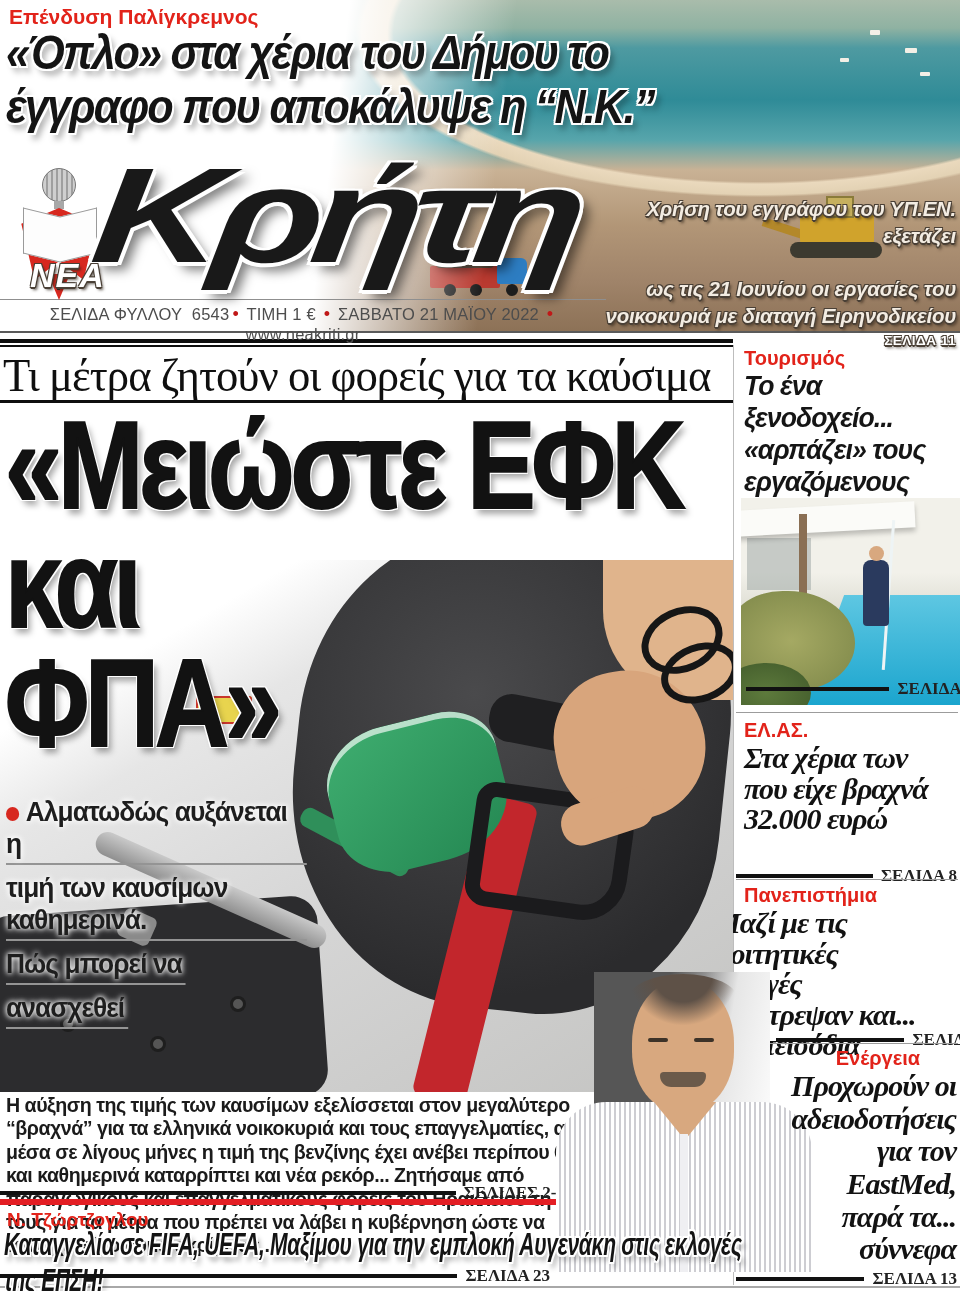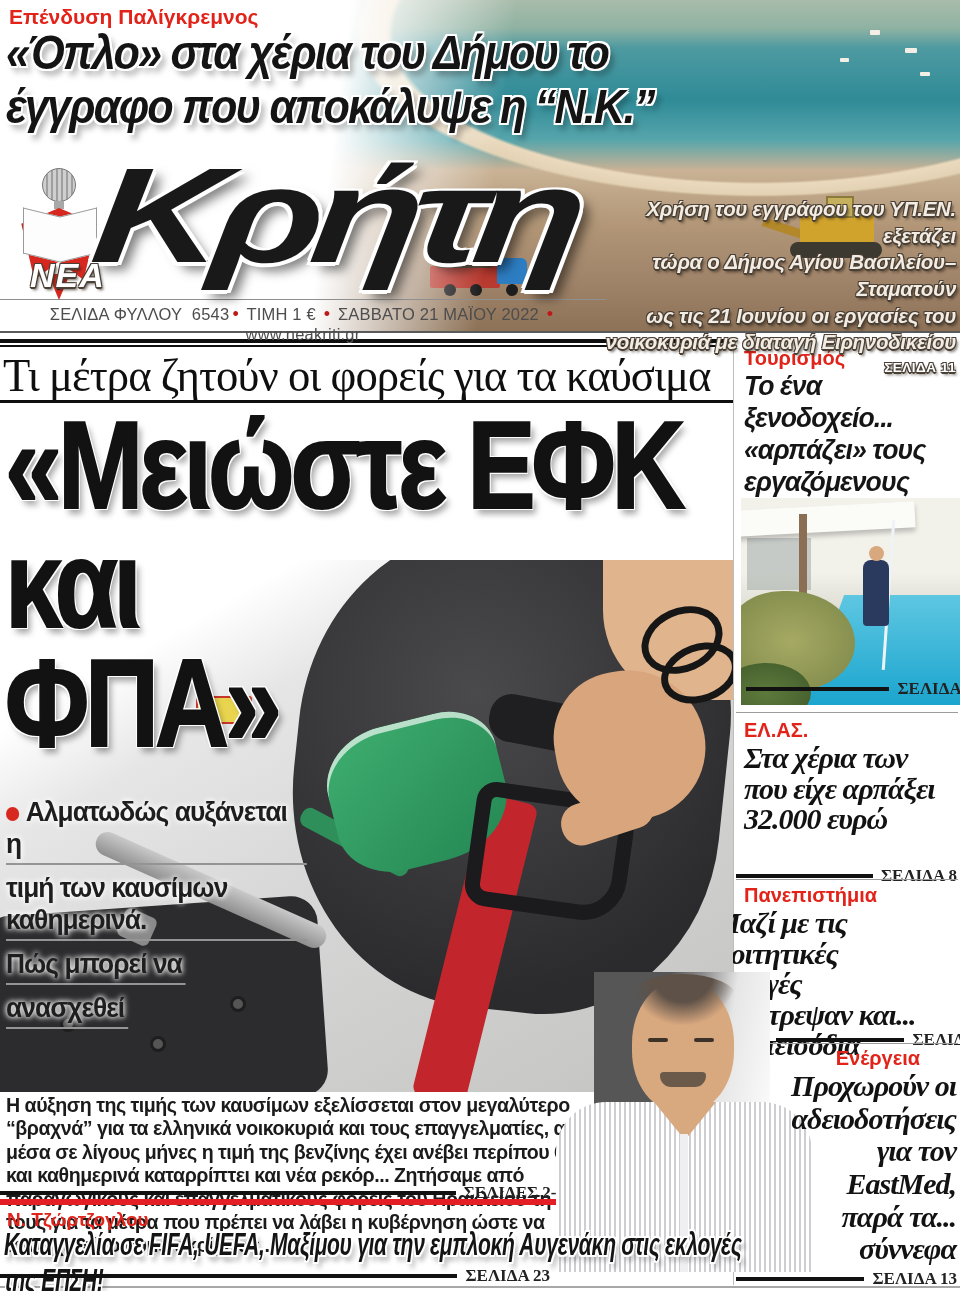--- a/index.html
+++ b/index.html
@@ -232,21 +232,21 @@
     <div id="emblem-shield"></div>
     <div class="book-page" id="book-left"></div>
     <div class="book-page" id="book-right"></div>
     <div id="pen-nib"></div>
   </div>
   <div class="abs halo-dark" id="brand-nea">ΝΕΑ</div>
   <div class="abs" id="brand-name">Κρήτη</div>
 
   <div class="abs halo-dark" id="side-note">
     <span>Χρήση του εγγράφου του ΥΠ.ΕΝ. εξετάζει</span><br>
-    <span>τώρα ο Δήμος Αγίου Βασιλείου– Σταματούν</span><br>
+    <br>
     <span>ως τις 21 Ιουνίου οι εργασίες του</span><br>
     <span>νοικοκυριά με διαταγή Ειρηνοδικείου</span>
     <span class="page">ΣΕΛΙΔΑ 11</span>
   </div>
 
   <div class="abs" id="dateline">
     <span>ΣΕΛΙΔΑ ΦΥΛΛΟΥ</span>&nbsp;
     <span>6543</span><span class="dot">•</span>
     <span>ΤΙΜΗ 1 €</span>
     <span class="dot">•</span>
@@ -352,21 +352,21 @@
     <div class="page-rule" id="s1-page">
       <div class="bar"></div>
       <div class="lbl">ΣΕΛΙΔΑ 12</div>
     </div>
   </div>
   <div class="hairline" id="div1"></div>
 
   <div class="kicker" id="s2-kicker">ΕΛ.ΑΣ.</div>
   <div class="sb-serif" id="s2-headline">
     <div>Στα χέρια των</div>
-    <div>που είχε αρπάξει</div>
+    <div>που είχε βραχνά</div>
     <div>32.000 ευρώ</div>
   </div>
   <div class="abs page-rule" id="s2-page">
     <div class="bar"></div>
     <div class="lbl">ΣΕΛΙΔΑ 8</div>
   </div>
   <div class="hairline" id="div2"></div>
 
   <div class="kicker" id="s3-kicker">Πανεπιστήμια</div>
   <div class="sb-serif" id="s3-headline">

